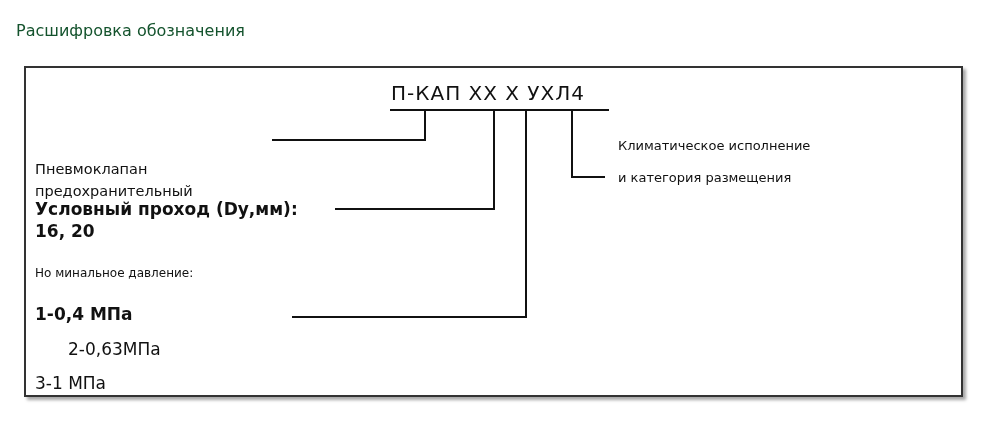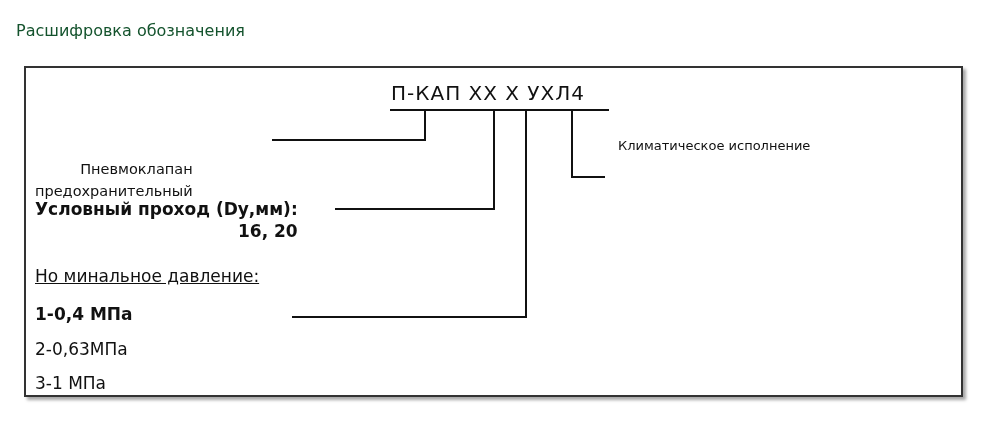--- a/index.html
+++ b/index.html
@@ -2,25 +2,25 @@
 <html><head>
   <meta charset="utf-8">
   <style>
     html, body { margin:0; padding:0; background:#ffffff; }
     body { width:989px; height:426px; position:relative; overflow:hidden;
            font-family:"DejaVu Sans", sans-serif; color:#111; }
     .caption { position:absolute; left:16px; top:21px; font-size:16px; color:#14532d; }
     .box { position:absolute; left:24px; top:66px; width:935px; height:327px;
            border:2px solid #333; background:#fff;
            box-shadow: 3px 3px 3px rgba(0,0,0,0.35); }
-    .t { position:absolute; white-space:nowrap; color:#111;text-align:right; }
+    .t { position:absolute; white-space:nowrap; color:#111; }
     .code { left:365px; top:13px; font-size:20px; letter-spacing:1px; }
     .l1 { left:9px; top:58px; font-size:14.5px; line-height:22px;margin-top:32px; }
     .l2 { left:9px; top:130px; font-size:17px; line-height:22px;font-weight:bold; }
-    .l3 { left:9px; top:198px; font-size:17px;text-decoration:underline; }
+    .l3 { left:9px; top:198px; font-size:12px; }
     .l3v { left:9px; font-size:17px; }
     .r1 { left:592px; top:62px; font-size:13px; line-height:32px; }
     .ln { position:absolute; background:#111; }
   </style>
 </head>
 <body>
 
 <div class="caption">Расшифровка обозначения</div>
 
 <div class="box">
@@ -45,19 +45,20 @@
     <div>предохранительный</div>
   </div>
 
   <div class="t l2">
     <div>Условный проход (Dу,мм):</div>
     <div>16, 20</div>
   </div>
 
   <div class="t l3">Но минальное давление:</div>
   <div class="t l3v" style="top:236px;font-weight:bold;">1-0,4 МПа</div>
-  <div class="t l3v" style="top:271px;">2-0,63МПа</div>
+  <div class="t l3v" style="top:271px;margin-left:33px;">2-0,63МПа</div>
   <div class="t l3v" style="top:305px;">3-1 МПа</div>
 
   <div class="t r1">
     <div>Климатическое исполнение</div>
+    <div>и категория размещения</div>
   </div>
 </div>
 
 </body></html>

